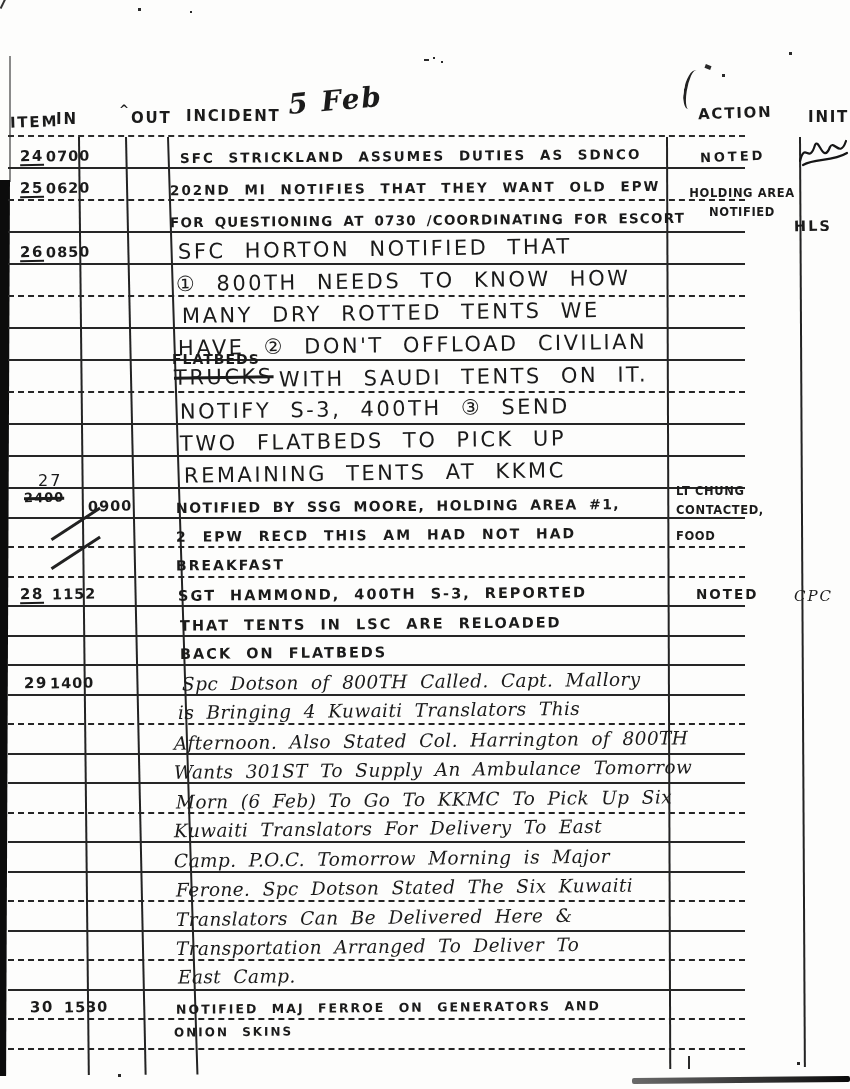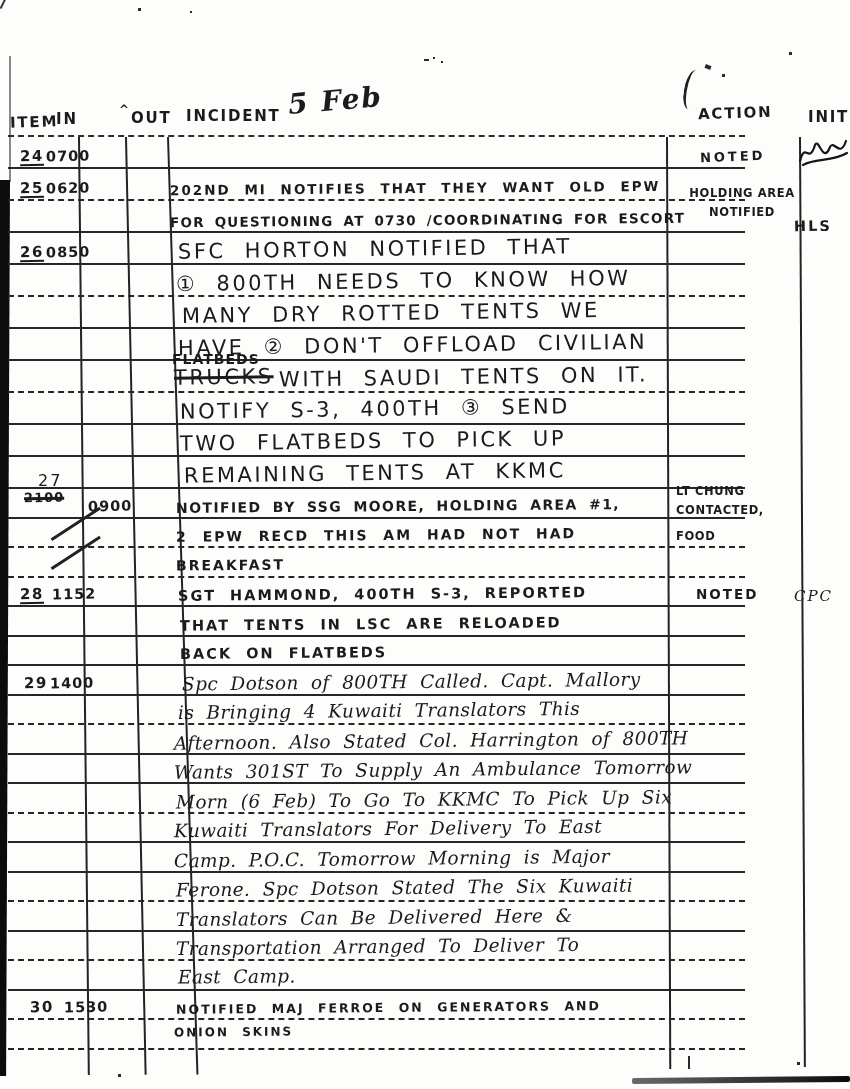--- a/index.html
+++ b/index.html
@@ -90,20 +90,21 @@
   <div class="vl" style="left:125px;height:938px;transform:rotate(-1.2deg);"></div>
   <div class="vl" style="left:167px;height:938px;transform:rotate(-1.8deg);"></div>
   <div class="vl" style="left:666px;height:932px;transform:rotate(-0.2deg);"></div>
   <div class="vl" style="left:799px;height:930px;transform:rotate(-0.3deg);"></div>
 
   <div class="sheet">
 
     <div class="band t">
       <div class="cell item"><span class="num">24</span></div>
       <div class="cell time"><span class="num2">0700</span></div>
+      <div class="cell inc" style="left:172px;"><span class="h1">SFC STRICKLAND ASSUMES DUTIES AS SDNCO</span></div>
       <div class="cell act" style="padding-left:32px;"><span class="sm scrawl" style="font-size:13px;">NOTED</span></div>
       <div class="cell ini" style="bottom:-6px;">
         <svg width="56" height="34" viewBox="0 0 56 34">
           <path d="M6,26 C11,6 15,30 21,10 C25,2 29,30 36,12 C40,4 46,24 52,6 M9,30 C22,23 38,27 53,18" fill="none" stroke="#161616" stroke-width="2.2" stroke-linecap="round"></path>
         </svg>
       </div>
     </div>
 
     <div class="band t d">
       <div class="cell item"><span class="num">25</span></div>
@@ -146,21 +147,21 @@
     <div class="band t">
       <div class="cell inc" style="left:172px;"><span class="big">TWO FLATBEDS TO PICK UP</span></div>
     </div>
     <div class="band t">
       <div class="cell inc" style="left:176px;"><span class="big">REMAINING TENTS AT KKMC</span></div>
     </div>
 
     <div class="band s">
       <div class="cell item item-stack" style="left:16px;">
         <span class="item-new">27</span>
-        <span class="num2 strike" style="font-size:13px;">2100</span>
+        <span class="num2 strike" style="font-size:13px;">2400</span>
       </div>
       <div class="cell" style="left:80px;margin-top:20px;"><span class="num2">0900</span></div>
       <div class="cell inc" style="left:168px;"><span class="h1" style="font-size:14px;letter-spacing:1.4px;word-spacing:5px;">NOTIFIED BY SSG MOORE, HOLDING AREA #1,</span></div>
       <div class="cell act" style="transform:translateY(3px);">
         <span class="sm">LT CHUNG</span><br>
         <span class="sm">CONTACTED,</span>
       </div>
     </div>
     <div class="band s d">
       <div class="slash"></div>

